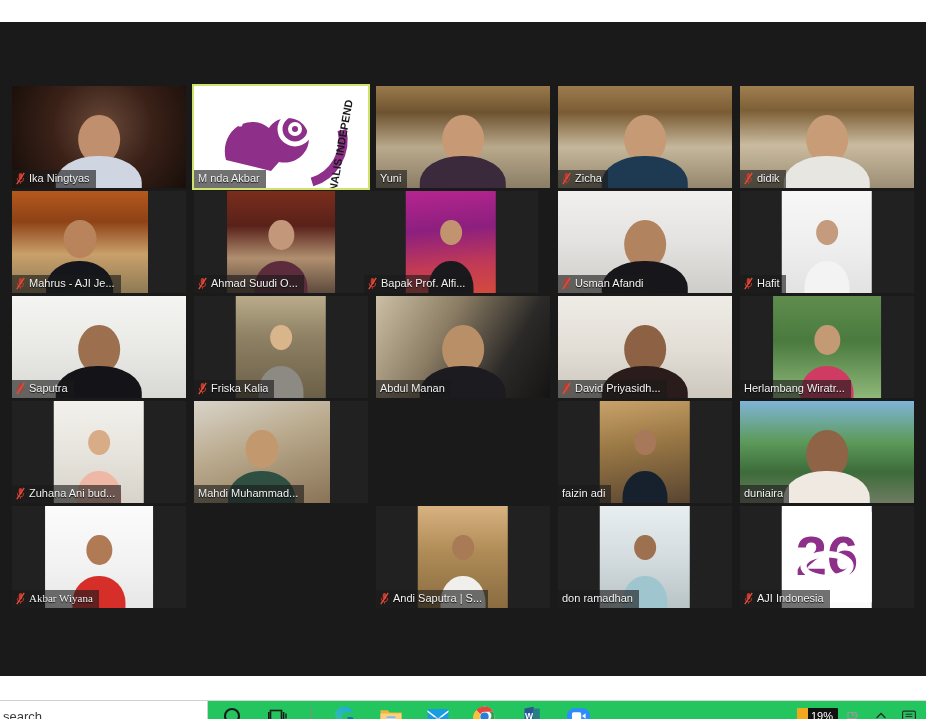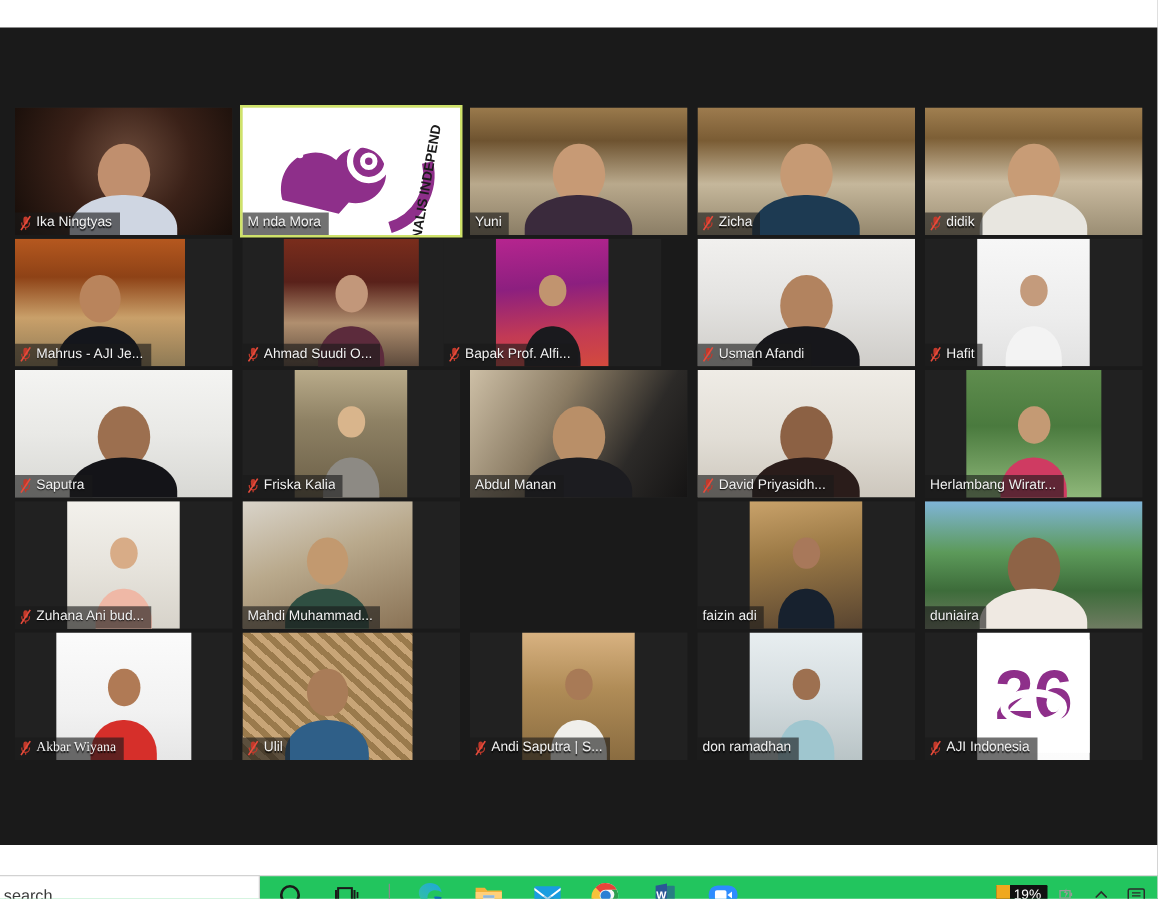--- a/index.html
+++ b/index.html
@@ -187,21 +187,21 @@
               <path d="M32 74c-4-14 2-30 16-36 10-4 20-2 27 4 6-10 20-13 30-7 11 7 13 22 5 32-6 8-16 11-25 9l-8 9z" fill="#8e2f8a"></path>
               <circle cx="46" cy="38" r="2.6" fill="#ffffff"></circle>
               <circle cx="101" cy="43" r="15" fill="none" stroke="#ffffff" stroke-width="5"></circle>
               <path d="M101 28c6-8 14-14 20-16" fill="none" stroke="#ffffff" stroke-width="5" stroke-linecap="round"></path>
               <circle cx="101" cy="43" r="5" fill="none" stroke="#ffffff" stroke-width="4"></circle>
               <path d="M118 96a44 44 0 0 0 30-52" fill="none" stroke="#8e2f8a" stroke-width="9"></path>
               <text x="150" y="64" fill="#1a1a1a" font-family="Liberation Sans, sans-serif" font-size="11" font-weight="bold" transform="rotate(-80 150 64)" text-anchor="middle">RNALIS INDEPEND</text>
             </svg>
           </div>
           <div class="namebar">
-            <span class="nm">M nda Mora</span>
+            <span class="nm">M nda Akbar</span>
           </div>
         </div>
         <div class="tile" style="left: 364px; top: 0px;">
           <div class="vid" style="background: linear-gradient(rgb(154, 122, 76) 0%, rgb(110, 83, 48) 26%, rgb(185, 169, 140) 60%, rgb(139, 126, 102) 100%);">
             <div class="person" style="--skin: #c79a75; --shirt: #3a2a3c;"></div>
           </div>
           <div class="namebar">
             <span class="nm">Yuni</span>
           </div>
         </div>
@@ -262,21 +262,21 @@
               <svg viewBox="0 0 10 14" aria-hidden="true">
                 <rect x="3" y="1" width="4" height="7" rx="2" fill="#c0392b"></rect>
                 <path d="M1.6 6.4v1a3.4 3.4 0 0 0 6.8 0v-1" fill="none" stroke="#c0392b" stroke-width="1.1"></path>
                 <line x1="5" y1="10.6" x2="5" y2="12.8" stroke="#c0392b" stroke-width="1.1"></line>
                 <line x1="0.9" y1="13.2" x2="9.1" y2="0.8" stroke="#e74c3c" stroke-width="1.5"></line>
               </svg>
             </span>
             <span class="nm">Ahmad Suudi O...</span>
           </div>
         </div>
-        <div class="tile" style="left: 343px; top: 105px;">
+        <div class="tile" style="left: 352px; top: 105px;">
           <div class="vid inset-sm" style="background: linear-gradient(175deg, rgb(182, 37, 143) 0%, rgb(140, 31, 127) 38%, rgb(194, 58, 85) 72%, rgb(212, 74, 61) 100%);">
             <div class="person" style="--skin: #c1946f; --shirt: #1a1a1e;"></div>
           </div>
           <div class="namebar">
             <span class="mic">
               <svg viewBox="0 0 10 14" aria-hidden="true">
                 <rect x="3" y="1" width="4" height="7" rx="2" fill="#c0392b"></rect>
                 <path d="M1.6 6.4v1a3.4 3.4 0 0 0 6.8 0v-1" fill="none" stroke="#c0392b" stroke-width="1.1"></path>
                 <line x1="5" y1="10.6" x2="5" y2="12.8" stroke="#c0392b" stroke-width="1.1"></line>
                 <line x1="0.9" y1="13.2" x2="9.1" y2="0.8" stroke="#e74c3c" stroke-width="1.5"></line>
@@ -428,36 +428,20 @@
           <div class="namebar">
             <span class="mic">
               <svg viewBox="0 0 10 14" aria-hidden="true">
                 <rect x="3" y="1" width="4" height="7" rx="2" fill="#c0392b"></rect>
                 <path d="M1.6 6.4v1a3.4 3.4 0 0 0 6.8 0v-1" fill="none" stroke="#c0392b" stroke-width="1.1"></path>
                 <line x1="5" y1="10.6" x2="5" y2="12.8" stroke="#c0392b" stroke-width="1.1"></line>
                 <line x1="0.9" y1="13.2" x2="9.1" y2="0.8" stroke="#e74c3c" stroke-width="1.5"></line>
               </svg>
             </span>
             <span class="nm">Akbar Wiyana</span>
-          </div>
-        </div>
-        <div class="tile" style="left: 182px; top: 420px;">
-          <div class="vid inset-wide" style="background: repeating-linear-gradient(42deg, rgb(200, 165, 119) 0px, rgb(200, 165, 119) 5px, rgb(154, 122, 76) 5px, rgb(154, 122, 76) 10px);">
-            <div class="person" style="--skin: #a97c58; --shirt: #2f5f88;"></div>
-          </div>
-          <div class="namebar">
-            <span class="mic">
-              <svg viewBox="0 0 10 14" aria-hidden="true">
-                <rect x="3" y="1" width="4" height="7" rx="2" fill="#c0392b"></rect>
-                <path d="M1.6 6.4v1a3.4 3.4 0 0 0 6.8 0v-1" fill="none" stroke="#c0392b" stroke-width="1.1"></path>
-                <line x1="5" y1="10.6" x2="5" y2="12.8" stroke="#c0392b" stroke-width="1.1"></line>
-                <line x1="0.9" y1="13.2" x2="9.1" y2="0.8" stroke="#e74c3c" stroke-width="1.5"></line>
-              </svg>
-            </span>
-            <span class="nm">Ulil</span>
           </div>
         </div>
         <div class="tile" style="left: 364px; top: 420px;">
           <div class="vid inset-sm" style="background: linear-gradient(rgb(216, 178, 129) 0%, rgb(176, 140, 87) 44%, rgb(138, 108, 64) 100%);">
             <div class="person" style="--skin: #a87a56; --shirt: #f0efeb;"></div>
           </div>
           <div class="namebar">
             <span class="mic">
               <svg viewBox="0 0 10 14" aria-hidden="true">
                 <rect x="3" y="1" width="4" height="7" rx="2" fill="#c0392b"></rect>

